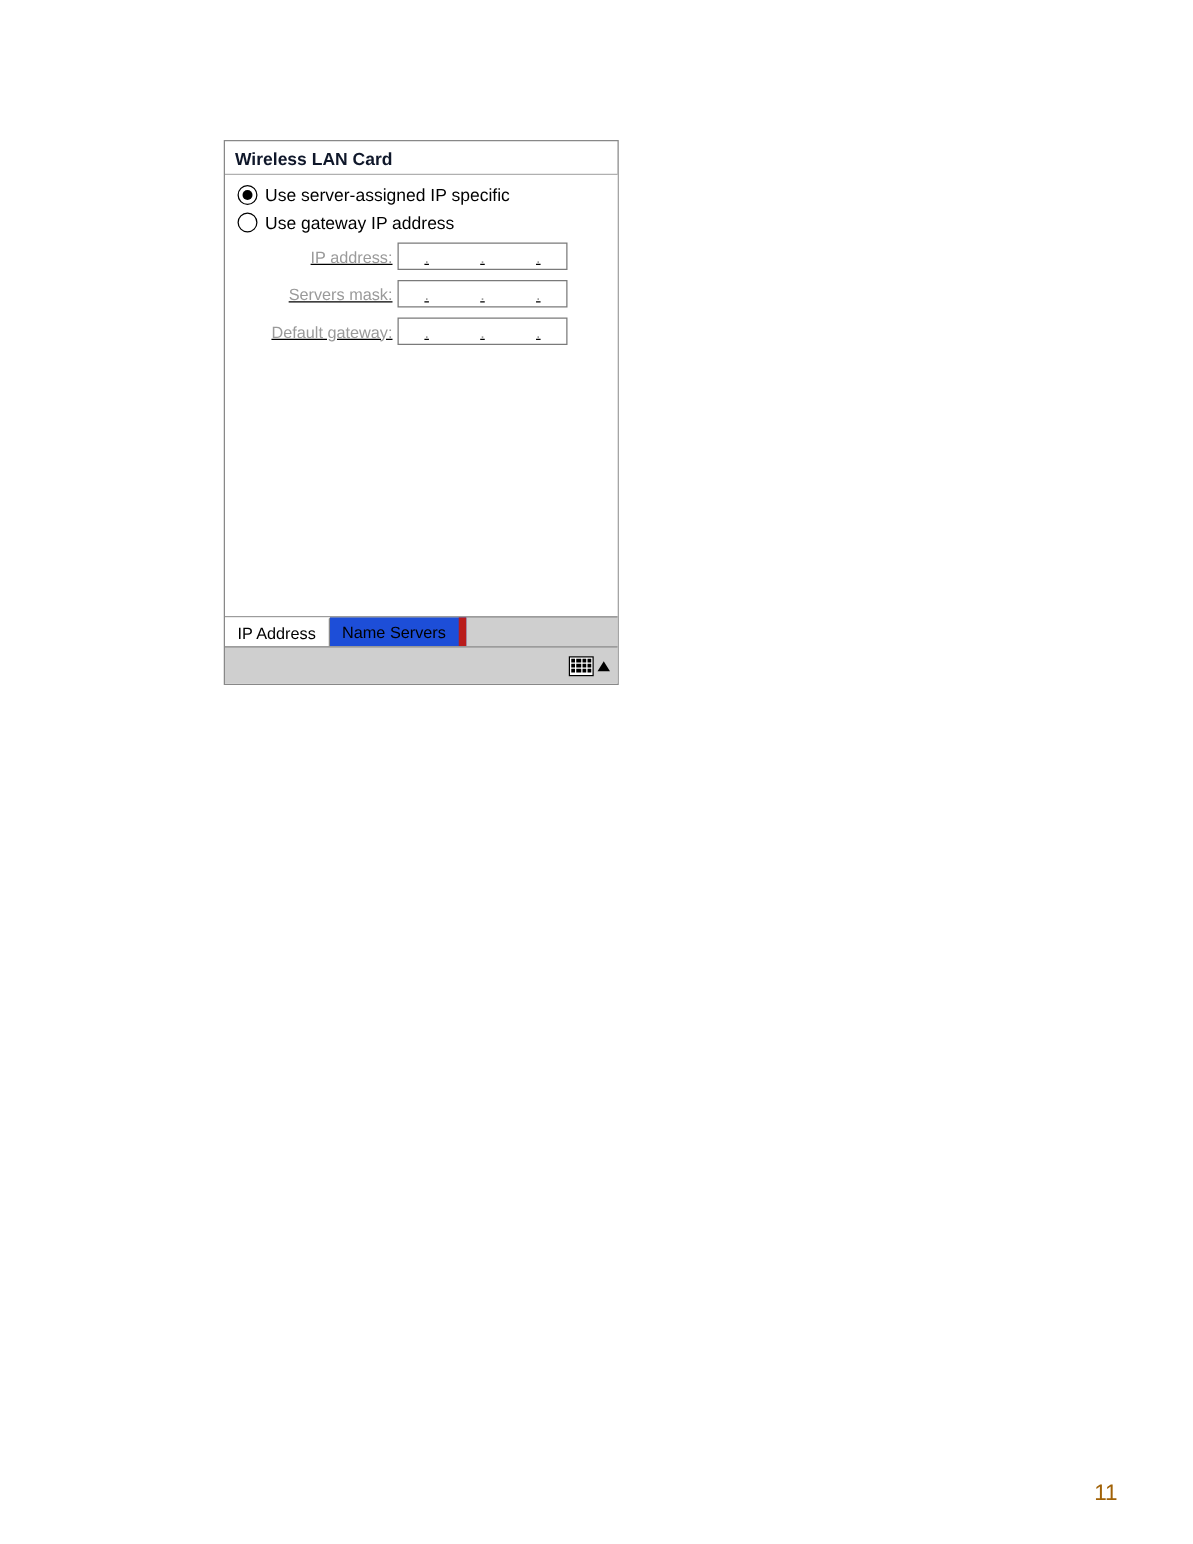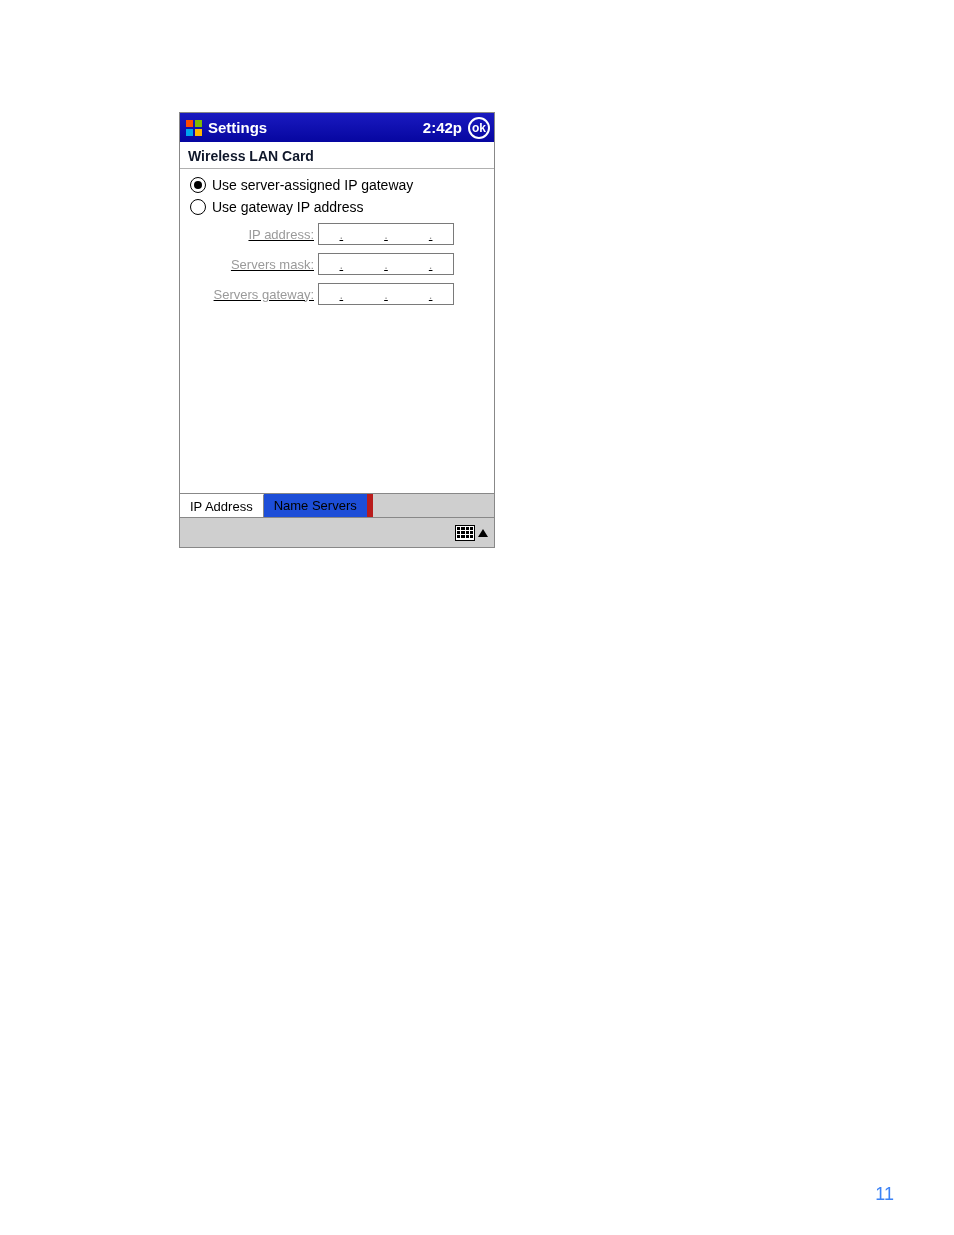--- a/index.html
+++ b/index.html
@@ -182,51 +182,38 @@
     border-left: 5px solid transparent;
     border-right: 5px solid transparent;
     border-bottom: 8px solid #000;
     margin-left: 3px;
   }
   .page-number {
     position: absolute;
     right: 60px;
     bottom: 30px;
     font-size: 18px;
-    color: #3b82f6;
+    color: #a16207;
     font-family: Arial, sans-serif;
   }
 </style>
 </head>
 <body>
 
 <div class="device">
 
-  <div class="titlebar">
-    <span class="start-icon">
-      <svg width="20" height="20" viewBox="0 0 20 20">
-        <rect x="2" y="2" width="7" height="7" fill="#ff4a00"></rect>
-        <rect x="11" y="2" width="7" height="7" fill="#7fba00"></rect>
-        <rect x="2" y="11" width="7" height="7" fill="#00a4ef"></rect>
-        <rect x="11" y="11" width="7" height="7" fill="#ffb900"></rect>
-      </svg>
-    </span>
-    <span class="title-text">Settings</span>
-    <span class="clock">2:42p</span>
-    <span class="ok-btn">ok</span>
-  </div>
 
   <div class="subheader">Wireless LAN Card</div>
   <div class="divider"></div>
 
   <div class="content">
 
     <div class="radio-row">
       <span class="radio-circle checked"></span>
-      <span>Use server-assigned IP gateway</span>
+      <span>Use server-assigned IP specific</span>
     </div>
 
     <div class="radio-row">
       <span class="radio-circle"></span>
       <span>Use gateway IP address</span>
     </div>
 
     <div class="field-row">
       <div class="field-label">IP address:</div>
       <div class="ip-input">
@@ -239,21 +226,21 @@
     <div class="field-row">
       <div class="field-label">Servers mask:</div>
       <div class="ip-input">
         <span class="sep">.</span>
           <span class="sep">.</span>
           <span class="sep">.</span>
       </div>
     </div>
 
     <div class="field-row">
-      <div class="field-label">Servers gateway:</div>
+      <div class="field-label">Default gateway:</div>
       <div class="ip-input">
         <span class="sep">.</span>
           <span class="sep">.</span>
           <span class="sep">.</span>
       </div>
     </div>
 
   </div>
 
   <div class="tabs">

